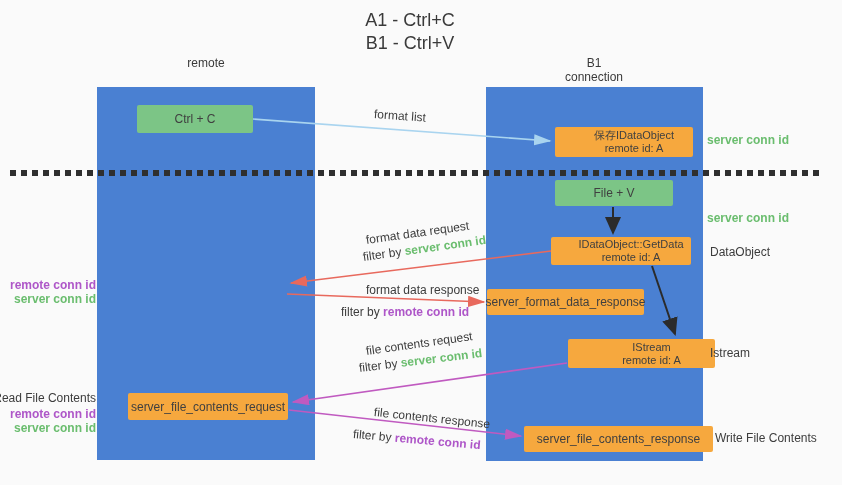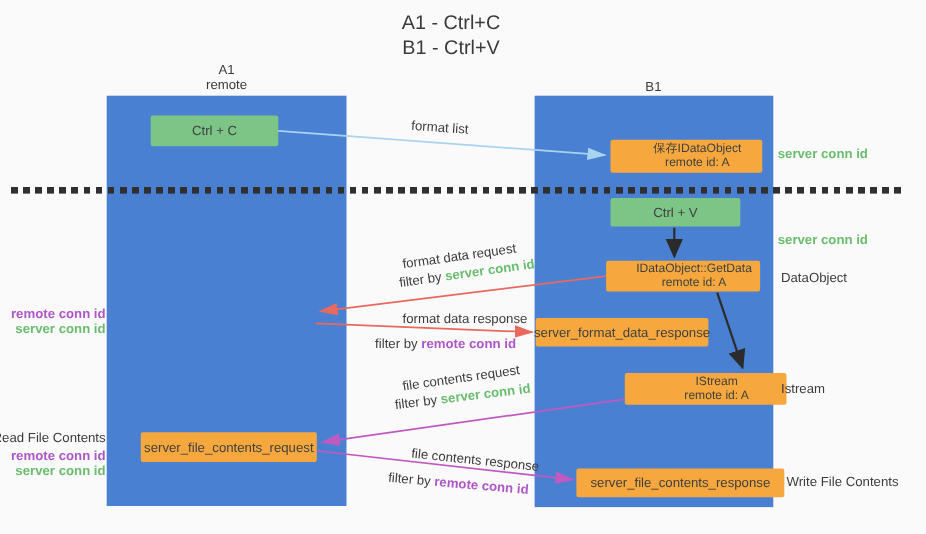--- a/index.html
+++ b/index.html
@@ -20,21 +20,21 @@
     left:330px;top:9px;width:160px;
     text-align:center;
     font-size:18px;line-height:23px;color:#3a3a3a;
     z-index:5;
   }
   
   .lane-header{
     text-align:center;font-size:12px;line-height:14px;color:#3a3a3a;z-index:5;
   }
   .lane-header.a1{left:146px;top:56px;width:120px;}
-  .lane-header.b1{left:534px;top:56px;width:120px;margin-top:16px;}
+  .lane-header.b1{left:534px;top:56px;width:120px;}
   
   .lane{background:#4a80d2;z-index:1;}
   .lane.a1{left:97px;top:87px;width:218px;height:373px;}
   .lane.b1{left:486px;top:87px;width:217px;height:374px;}
   
   .dotted{
     left:10px;top:170px;width:812px;height:6px;z-index:2;
     background:repeating-linear-gradient(90deg,#2f2f2f 0 6px,rgba(0,0,0,0) 6px 11px);
   }
   
@@ -95,41 +95,41 @@
 <body>
 
 <div id="canvas">
 
   <div class="abs title">
     <div>A1 - Ctrl+C</div>
     <div>B1 - Ctrl+V</div>
   </div>
 
   <div class="abs lane-header a1">
-    <div>A1</div>
     <div>remote</div>
   </div>
   <div class="abs lane-header b1">
     <div>B1</div>
+    <div>connection</div>
   </div>
 
   <div class="abs lane a1"></div>
   <div class="abs lane b1"></div>
 
   <div class="abs dotted"></div>
 
   <div class="abs node green n-ctrl-c">
     <span>Ctrl + C</span>
   </div>
   <div class="abs node orange two n-save">
     <span>保存IDataObject</span>
     <span>remote id: A</span>
   </div>
   <div class="abs node green n-ctrl-v">
-    <span>Ctrl + V</span>
+    <span>File + V</span>
   </div>
   <div class="abs node orange two n-getdata">
     <span>IDataObject::GetData</span>
     <span>remote id: A</span>
   </div>
   <div class="abs node orange n-fmt-res">
     <span>server_format_data_response</span>
   </div>
   <div class="abs node orange two n-istream">
     <span>IStream</span>

